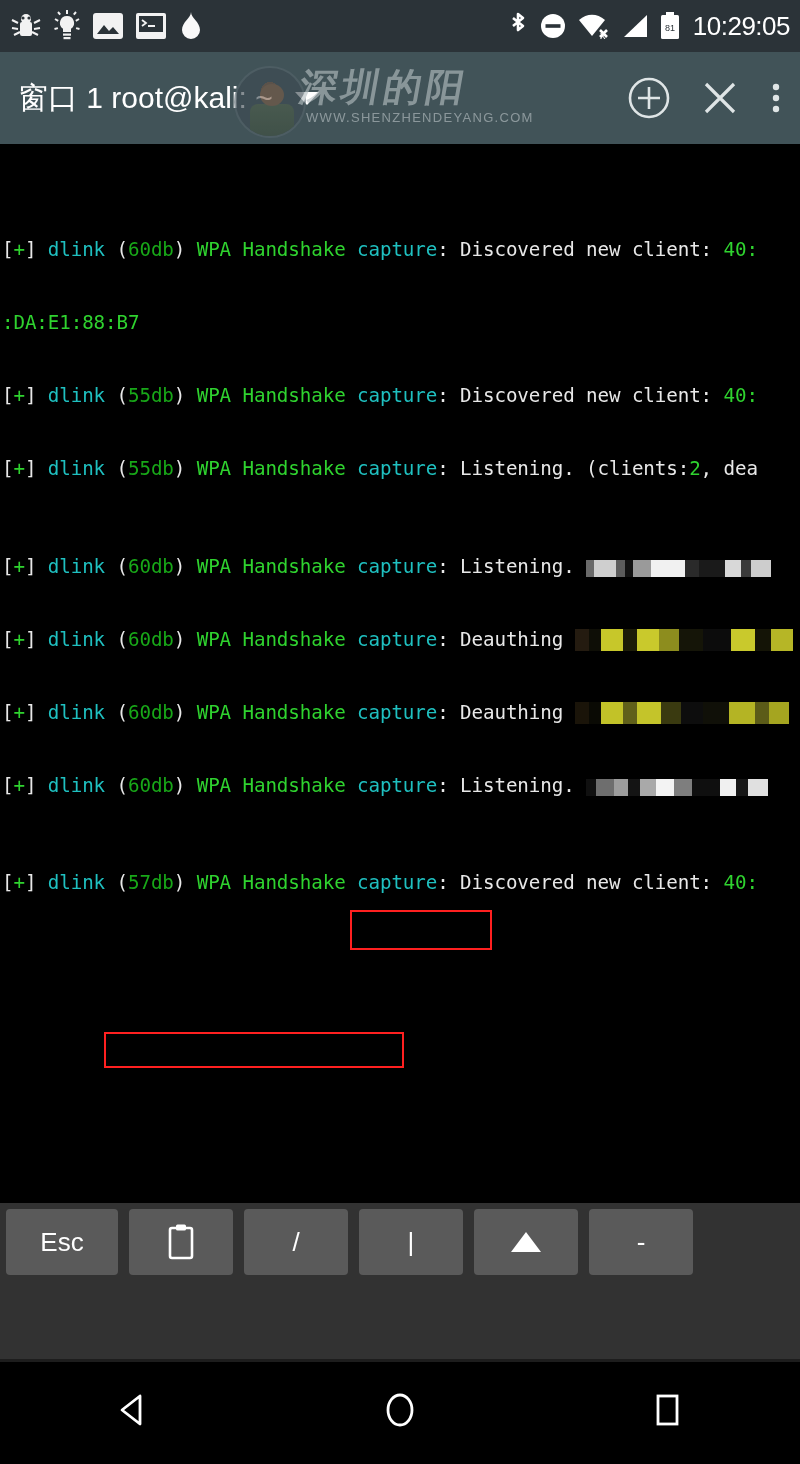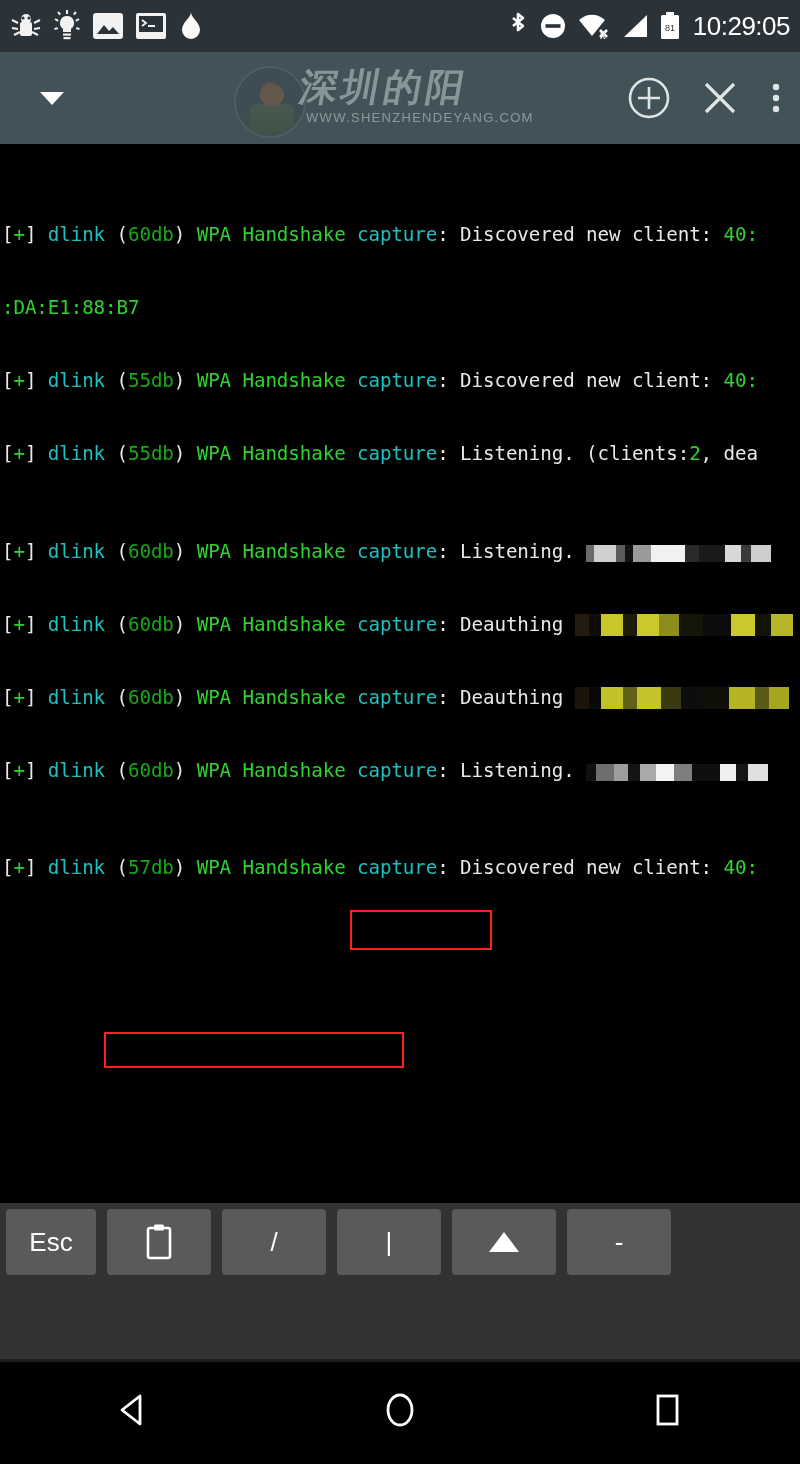--- a/index.html
+++ b/index.html
@@ -96,21 +96,21 @@
     width:24px; height:22px; border-radius:50%;
     background:#7a5c46; z-index:2;
   }
 
   
   .terminal {
     background: #000000;
     height: 1059px;
     overflow: hidden;
     position: relative;
-    padding: 6px 0 0 2px;
+    padding: 21px 0 0 2px;
   }
   .term-lines {
     font-family: "DejaVu Sans Mono", monospace;
     font-size: 19.2px;
     line-height: 24.35px;
     white-space: pre;
     letter-spacing: -0.1px;
   }
   .ln { height: 24.35px; }
   .w { color: #e8e8e8; }
@@ -148,21 +148,21 @@
     color: #ffffff;
     display: flex;
     align-items: center;
     justify-content: center;
     font-size: 26px;
     font-family: "Liberation Sans", sans-serif;
     height: 66px;
     flex: 0 0 auto;
     width: 104px;
   }
-  .key.k-esc { width: 90px; }
+  .key.k-esc { width: 112px; }
   .key.k-last { width: 104px; margin-right: -26px; }
   .tri-up { width:0;height:0;border-left:15px solid transparent;border-right:15px solid transparent;border-bottom:20px solid #fff; }
   .tri-dn { width:0;height:0;border-left:15px solid transparent;border-right:15px solid transparent;border-top:20px solid #fff; }
   .tri-lf { width:0;height:0;border-top:15px solid transparent;border-bottom:15px solid transparent;border-right:20px solid #fff; }
   .tri-rt { width:0;height:0;border-top:15px solid transparent;border-bottom:15px solid transparent;border-left:20px solid #fff; }
 
   
   .navbar {
     background: #000000;
     height: 99px;
@@ -231,20 +231,21 @@
       <svg class="sb-ico" width="22" height="32" viewBox="0 0 22 32">
         <rect x="7" y="2" width="8" height="3" fill="#fff"></rect>
         <rect x="2" y="5" width="18" height="24" rx="1.5" fill="#fff"></rect>
         <text class="batt-txt" x="11" y="21" text-anchor="middle" font-size="11" fill="#2b3338">81</text>
       </svg>
       <div class="sb-clock">10:29:05</div>
     </div>
   </div>
 
   <div class="titlebar">
+    <div class="tb-title">窗口 1 root@kali: ~</div>
     <div class="tb-caret"></div>
     <div class="tb-spacer"></div>
     <div class="tb-actions">
       <svg width="46" height="46" viewBox="0 0 46 46">
         <circle cx="23" cy="23" r="19" stroke="#dfe5e6" stroke-width="2.6" fill="none"></circle>
         <path d="M23 12v22M12 23h22" stroke="#dfe5e6" stroke-width="2.6"></path>
       </svg>
       <svg width="44" height="44" viewBox="0 0 44 44">
         <path d="M8 8l28 28M36 8L8 36" stroke="#dfe5e6" stroke-width="3.2"></path>
       </svg>

